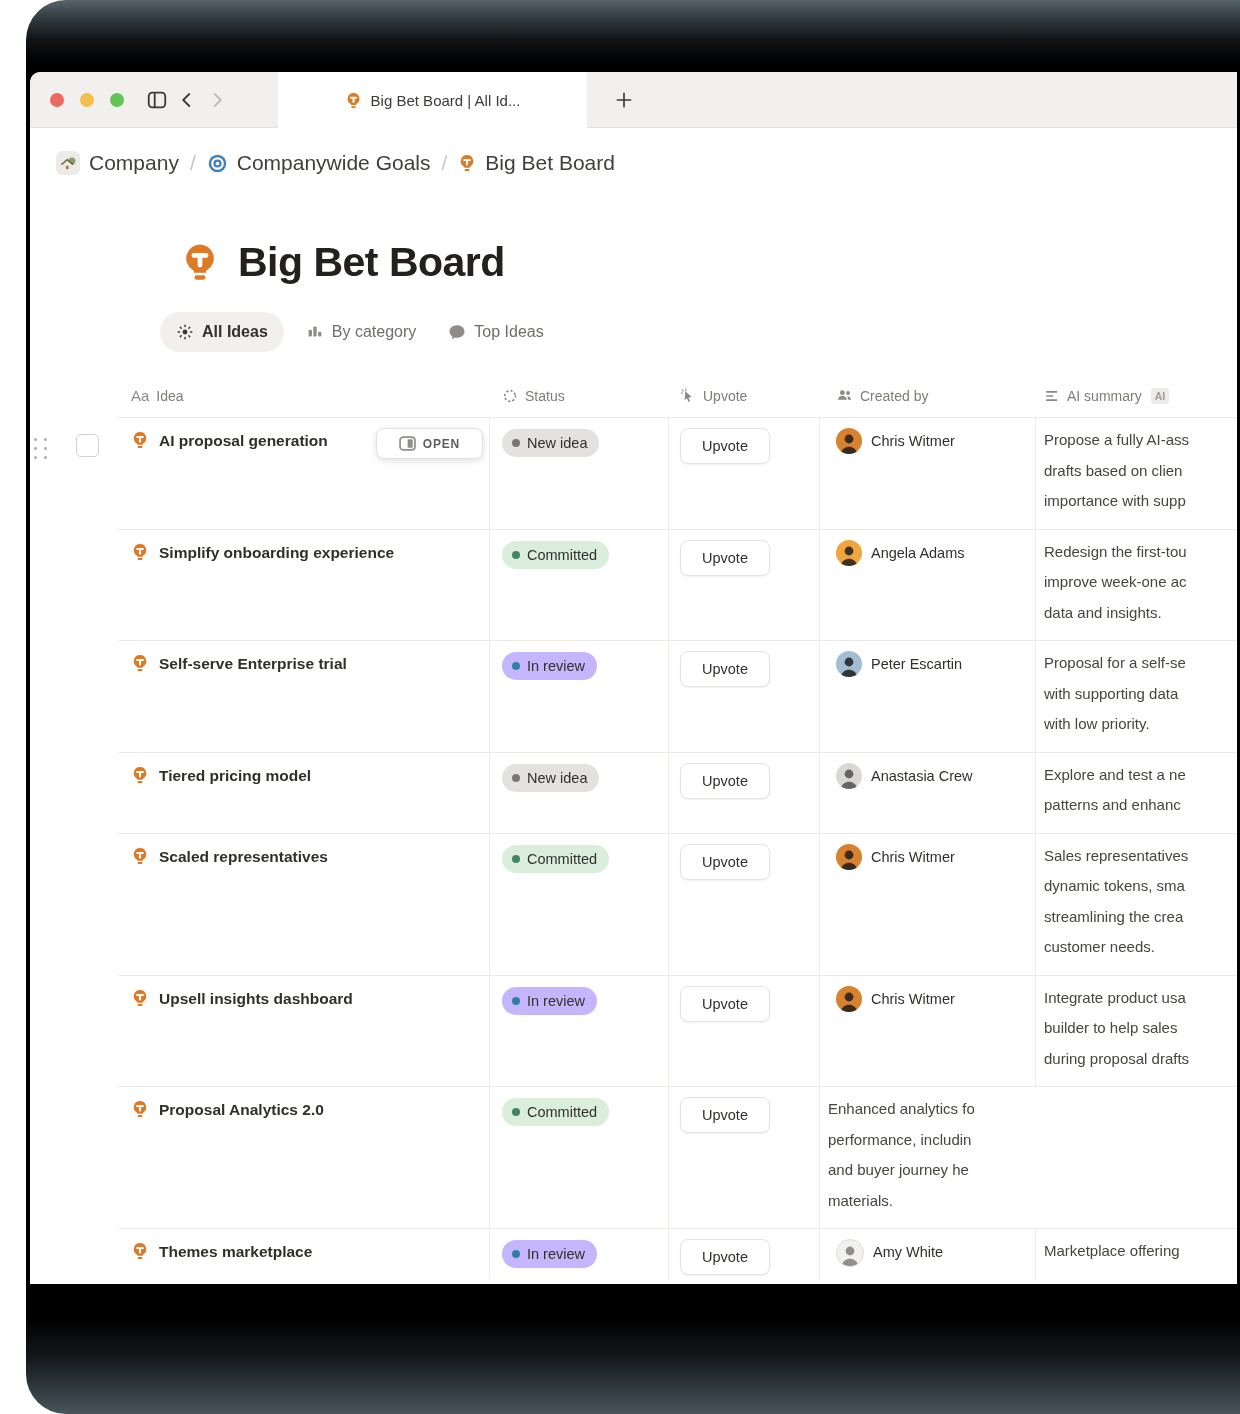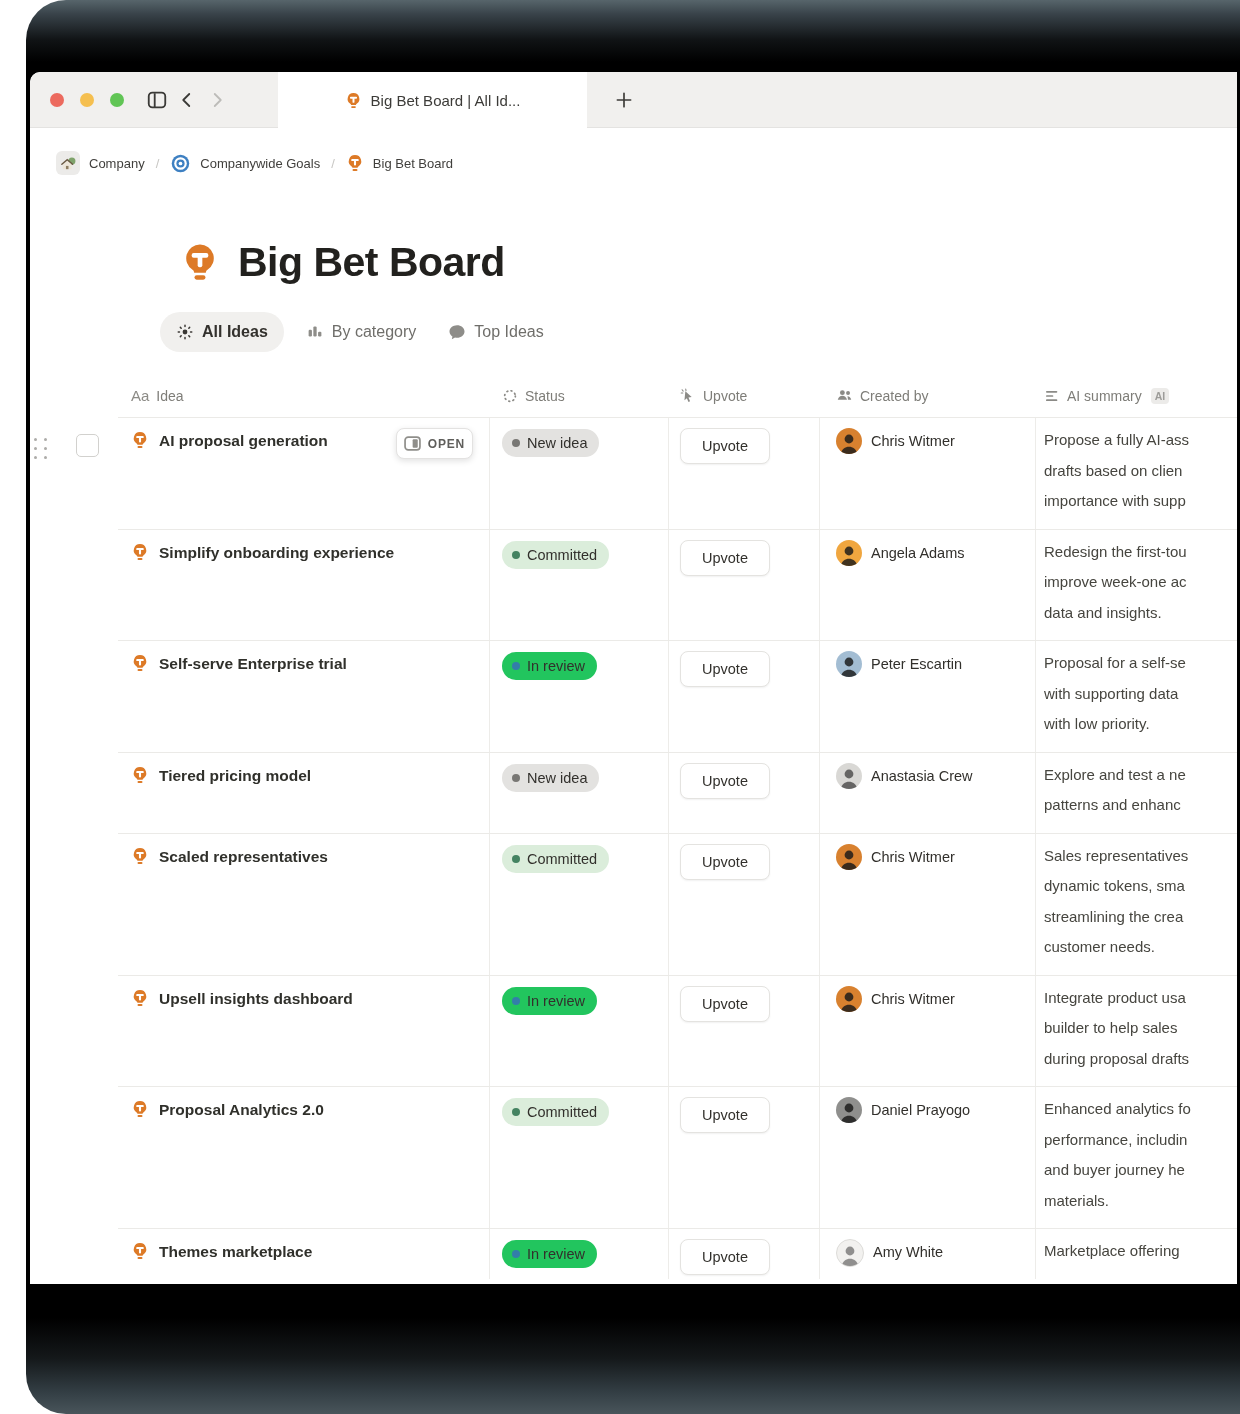--- a/index.html
+++ b/index.html
@@ -22,21 +22,21 @@
   .lights{display:flex;gap:16px;margin-left:20px;margin-right:18px;}
   .light{width:14px;height:14px;border-radius:50%;}
   .light.red{background:#EC6A5E;}.light.yellow{background:#F5BF4F;}.light.green{background:#61C555;}
   .chrome-ic{display:flex;align-items:center;justify-content:center;width:30px;height:30px;}
   .chrome-tab{width:287px;background:#fff;border-radius:10px 10px 0 0;display:flex;align-items:center;
     justify-content:center;gap:9px;font-size:15px;color:#3c3b38;}
   .chrome-right{flex:1;background:#F1F0EE;border-bottom:1px solid rgba(0,0,0,.05);
     display:flex;align-items:center;padding-left:22px;}
 
   
-  .breadcrumb{display:flex;align-items:center;margin:14px 0 0 20px;height:42px;font-size:13px;color:#403f3c;}
+  .breadcrumb{display:flex;align-items:center;margin:14px 0 0 20px;height:42px;font-size:21px;color:#403f3c;}
   .crumb{display:flex;align-items:center;gap:9px;padding:4px 6px;border-radius:6px;cursor:default;}
   .crumb-sep{color:#C8C7C4;margin:0 5px;}
   .chip{width:24px;height:24px;border-radius:6px;background:#ECEBE9;display:flex;align-items:center;justify-content:center;}
 
   
   .title-row{display:flex;align-items:center;gap:18px;margin:46px 0 0 150px;height:64px;}
   .page-title{font-size:41px;font-weight:700;color:#22211E;letter-spacing:-0.5px;}
 
   
   .views{display:flex;align-items:center;gap:12px;margin:18px 0 0 130px;height:40px;}
@@ -65,30 +65,30 @@
   .c-upvote{width:151px;padding:10px 0 0 11px;border-right:1px solid #EDECE9;}
   .c-created{width:216px;padding:10px 0 0 16px;display:flex;align-items:flex-start;gap:9px;border-right:1px solid #EDECE9;}
   .c-summary{flex:1;min-width:0;padding:7px 0 12px 8px;overflow:hidden;}
   .sline{line-height:30.5px;font-size:15px;color:#46453f;white-space:nowrap;}
 
   .pill{display:inline-flex;align-items:center;gap:7px;height:28px;border-radius:14px;
     padding:0 12px 0 10px;font-size:14.5px;color:#32302c;}
   .pill .dot{width:8px;height:8px;border-radius:50%;}
   .pill[data-type="gray"]{background:#E3E2E0;}  .pill[data-type="gray"] .dot{background:#787774;}
   .pill[data-type="green"]{background:#DBEDDB;} .pill[data-type="green"] .dot{background:#448361;}
-  .pill[data-type="blue"]{background:#22c55e;}  .pill[data-type="blue"] .dot{background:#337EA9;}
+  .pill[data-type="blue"]{background:#c4b5fd;}  .pill[data-type="blue"] .dot{background:#337EA9;}
 
   .upvote{display:inline-flex;align-items:center;justify-content:center;width:90px;height:36px;
     background:#fff;border:1px solid #E4E3E0;border-radius:8px;box-shadow:0 1px 2px rgba(0,0,0,.06);
     font-size:14.5px;color:#32302c;font-family:inherit;}
   .avatar{width:26px;height:26px;border-radius:50%;overflow:hidden;flex:none;display:flex;align-items:flex-end;justify-content:center;}
   .person{font-size:14.5px;color:#32302c;line-height:26px;white-space:nowrap;}
 
-  .open-btn{position:absolute;right:16px;top:10px;display:flex;align-items:center;gap:7px;
-    background:#fff;border:1px solid #E3E2E1;border-radius:8px;padding:7px 7px;
+  .open-btn{position:absolute;right:6px;top:10px;display:flex;align-items:center;gap:7px;
+    background:#fff;border:1px solid #E3E2E1;border-radius:8px;padding:7px 22px;
     box-shadow:0 2px 6px rgba(0,0,0,.12);}
   .open-label{font-size:12px;font-weight:700;letter-spacing:.8px;color:#5f5e5b;}
 
   
   .drag-dots{position:absolute;left:4px;top:366px;width:16px;height:24px;
     display:grid;grid-template-columns:3px 3px;grid-auto-rows:3px;gap:6px 7px;}
   .drag-dots i{background:#ADACA9;border-radius:50%;}
   .row-checkbox{position:absolute;left:46px;top:362px;width:21px;height:21px;background:#fff;
     border:1.4px solid #D2D1CE;border-radius:5px;}
 
@@ -519,29 +519,20 @@
         </div>
         <div class="cell c-status">
           <span class="pill" data-type="green">
               <span class="dot"></span>
               <span>Committed</span>
             </span>
         </div>
         <div class="cell c-upvote">
           <button class="upvote">Upvote</button>
         </div>
-        <div class="cell c-created">
-          <span class="avatar" style="background:#8F8F8D">
-              <svg width="24" height="24" viewBox="0 0 24 24">
-                <circle cx="12" cy="9" r="4.4" fill="rgba(25,25,25,.82)"></circle>
-                <path d="M3.5 24c1.4-5 4.6-7.3 8.5-7.3s7.1 2.3 8.5 7.3z" fill="rgba(25,25,25,.82)"></path>
-              </svg>
-            </span>
-          <span class="person">Daniel Prayogo</span>
-        </div>
         <div class="cell c-summary">
           <div class="sline">Enhanced analytics fo</div>
           <div class="sline">performance, includin</div>
           <div class="sline">and buyer journey he</div>
           <div class="sline">materials.</div>
         </div>
       </div>
 
       <div class="trow">
         <div class="cell c-idea">

